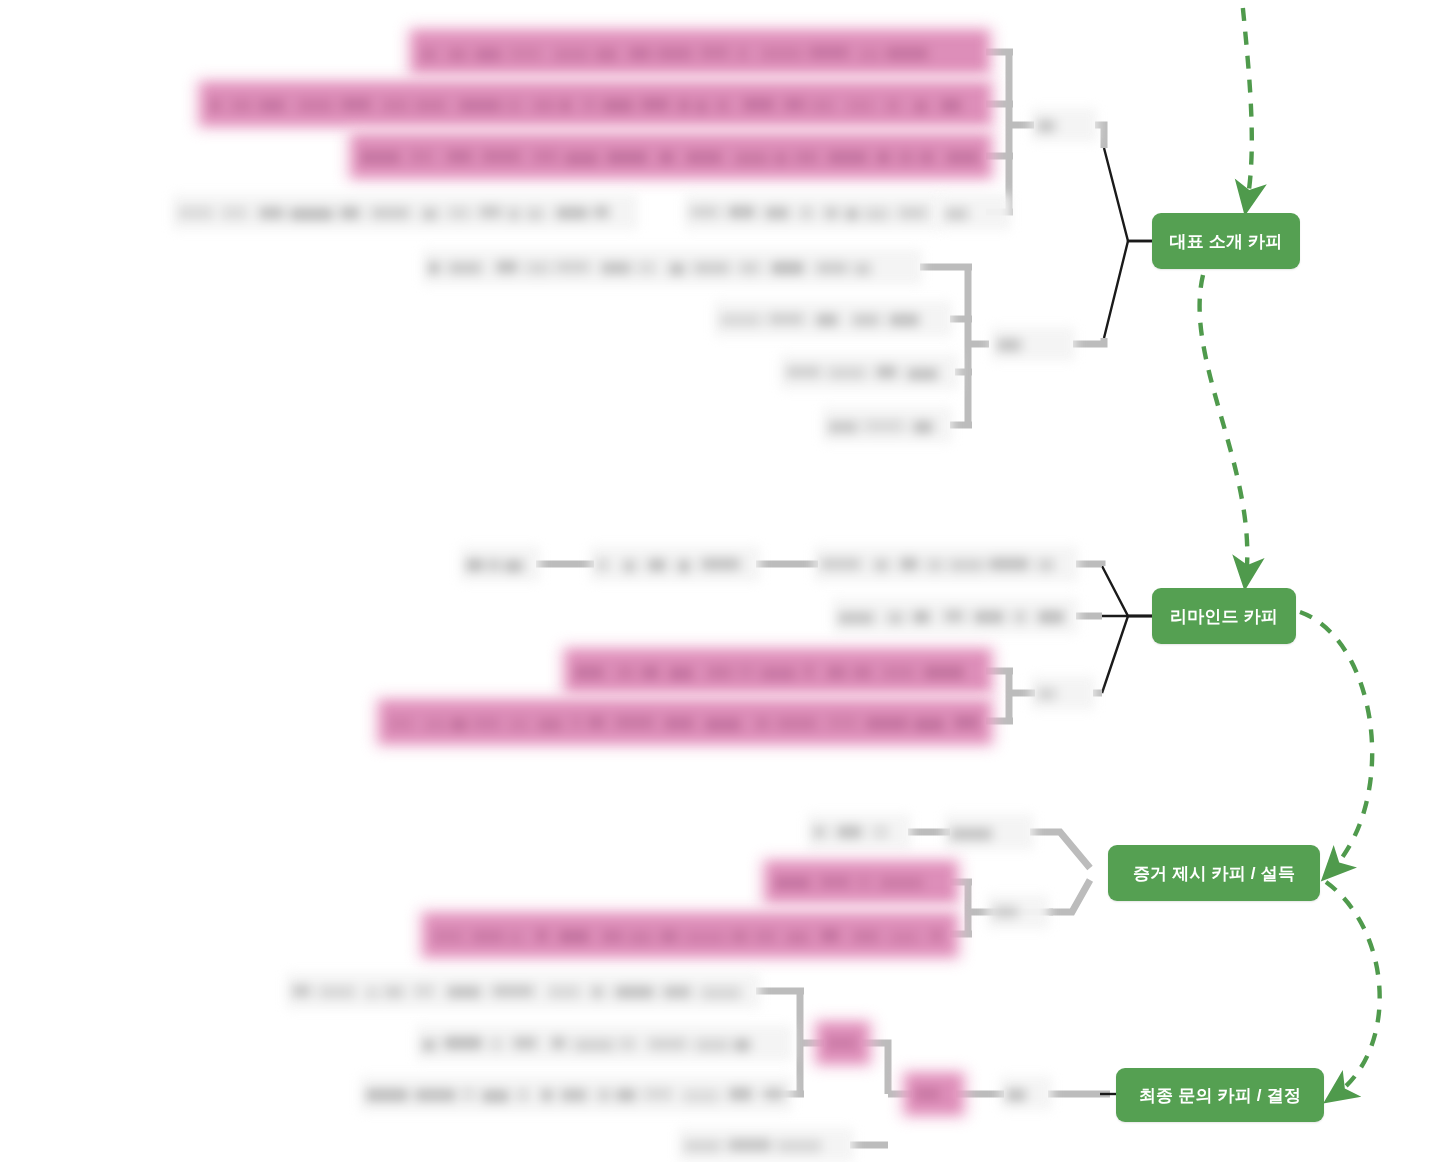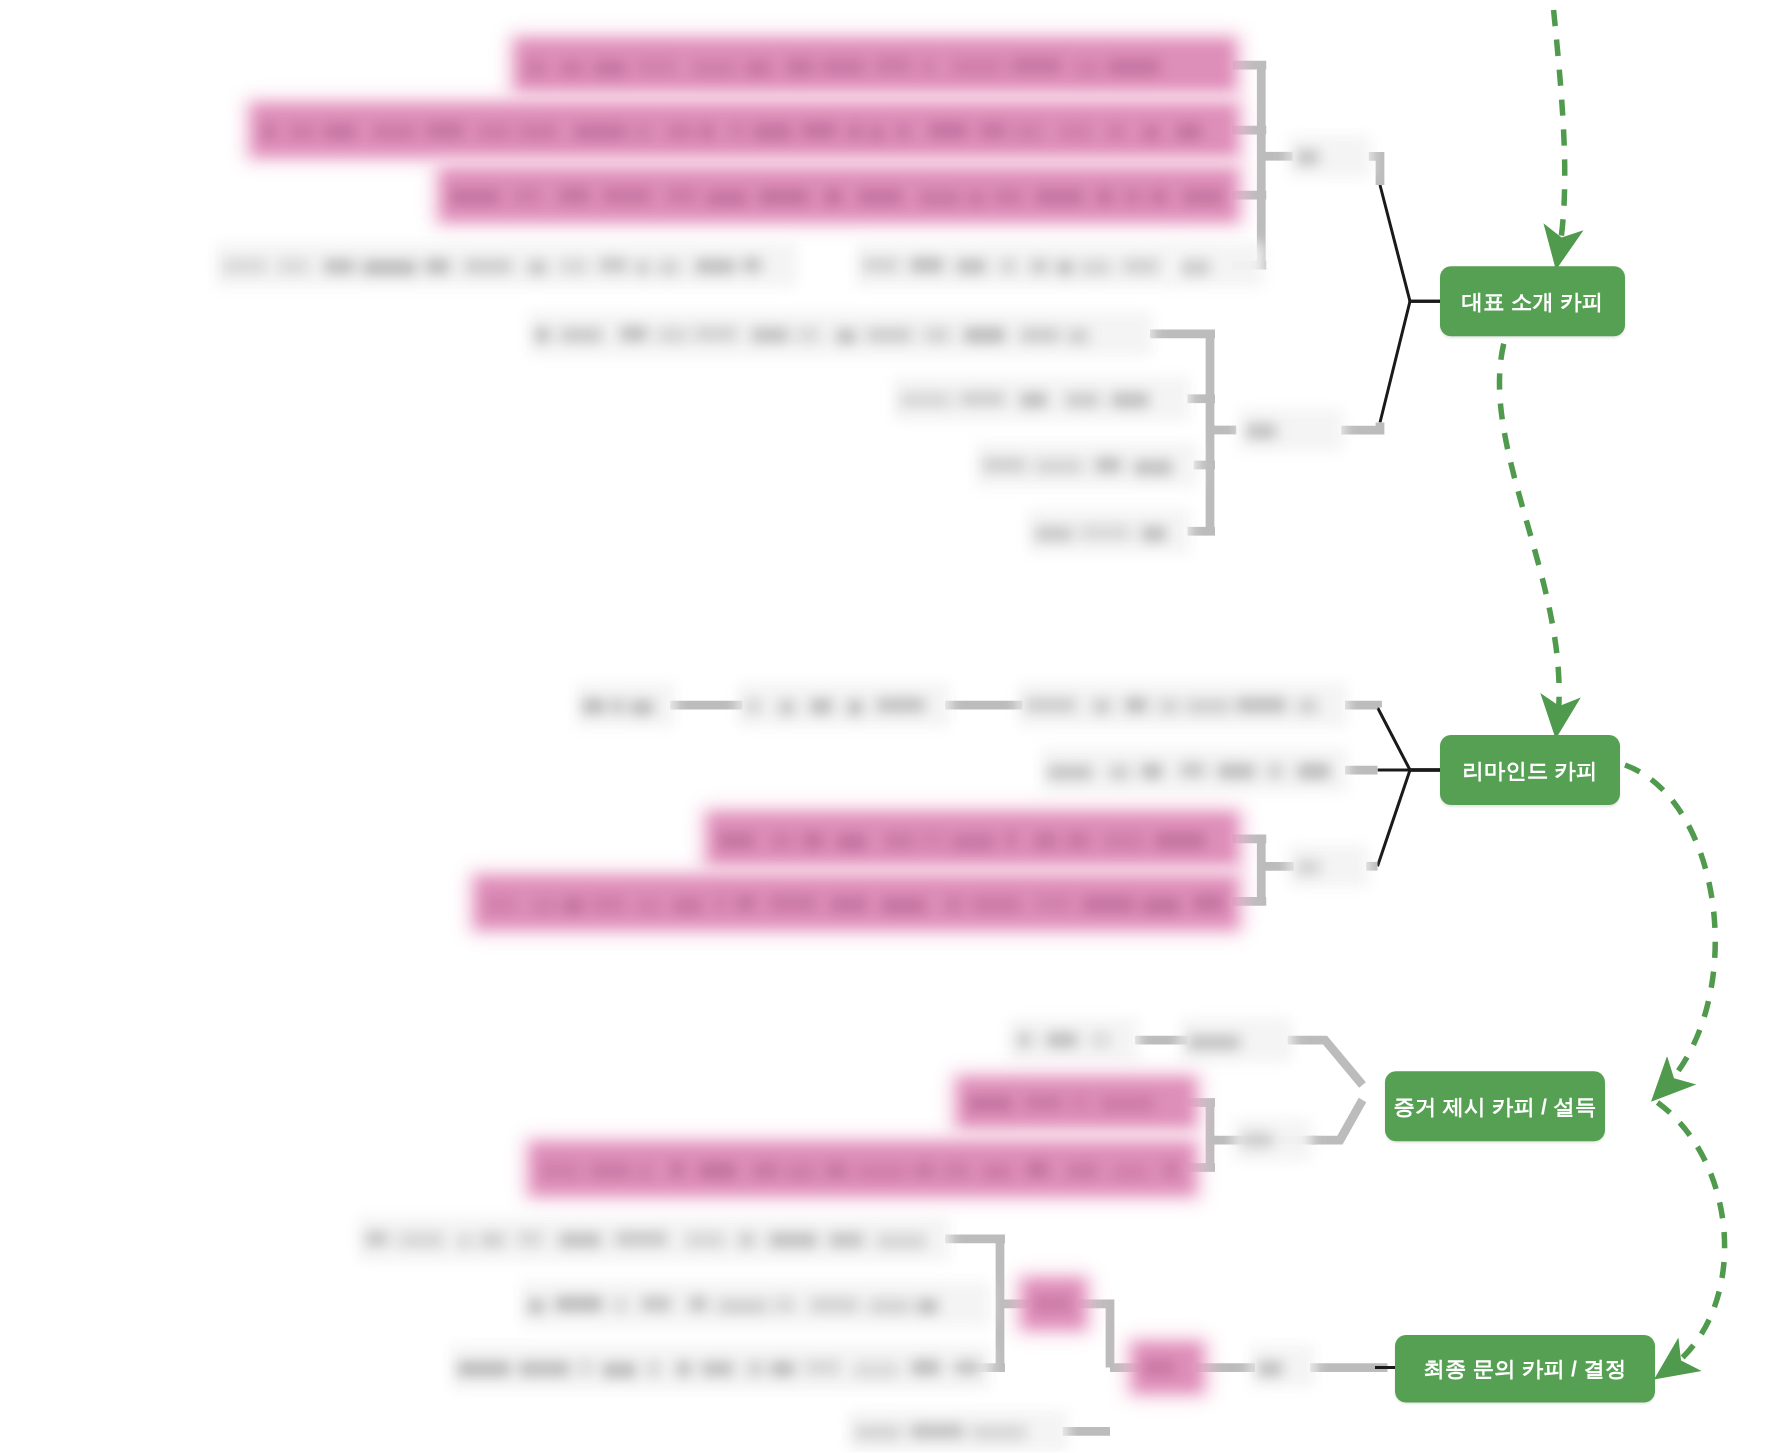--- a/index.html
+++ b/index.html
@@ -514,21 +514,21 @@
         <div class="glyphs">
           <i style="left: 6px; top: 13px; width: 20px; height: 12px; opacity: 0.91;"></i>
         </div>
       </div>
       <div class="milestone" style="left: 1152px; top: 213px; width: 148px; height: 56px;">
         <span>대표 소개 카피</span>
       </div>
       <div class="milestone" style="left: 1152px; top: 588px; width: 144px; height: 56px;">
         <span>리마인드 카피</span>
       </div>
-      <div class="milestone" style="left: 1108px; top: 845px; width: 176px; height: 56px; margin-top: 12px;">
+      <div class="milestone" style="left: 1108px; top: 845px; width: 212px; height: 56px;">
         <span>증거 제시 카피 / 설득</span>
       </div>
       <div class="milestone" style="left: 1116px; top: 1068px; width: 208px; height: 54px;">
         <span>최종 문의 카피 / 결정</span>
       </div>
     </div>
 
 </div>
 
 </body></html>

